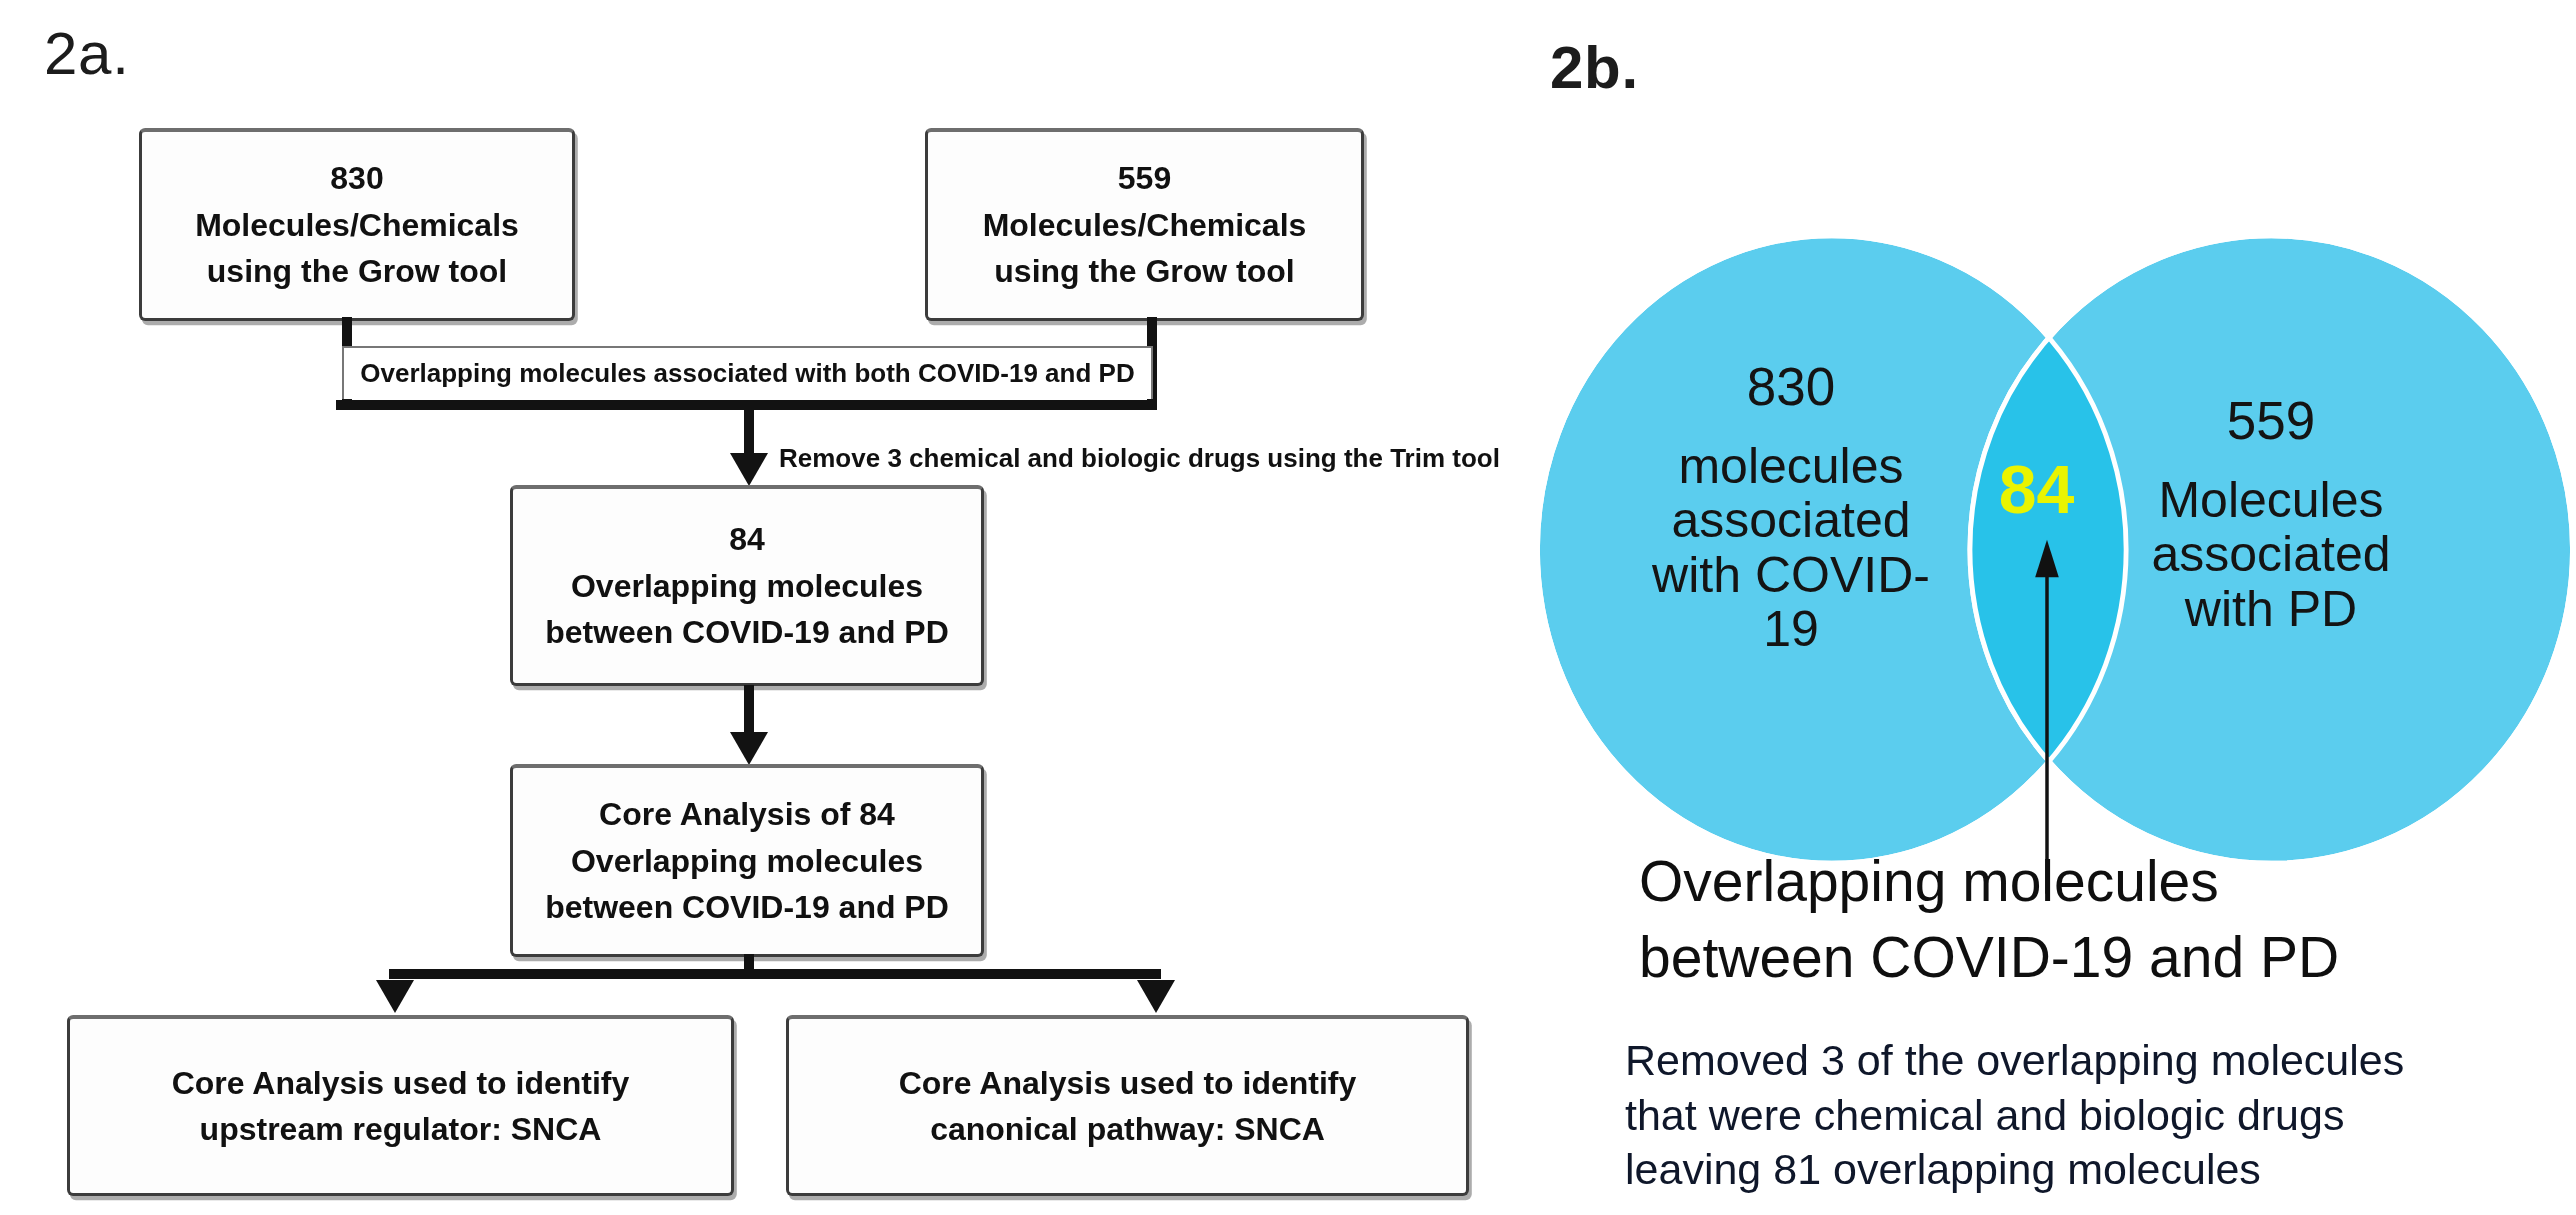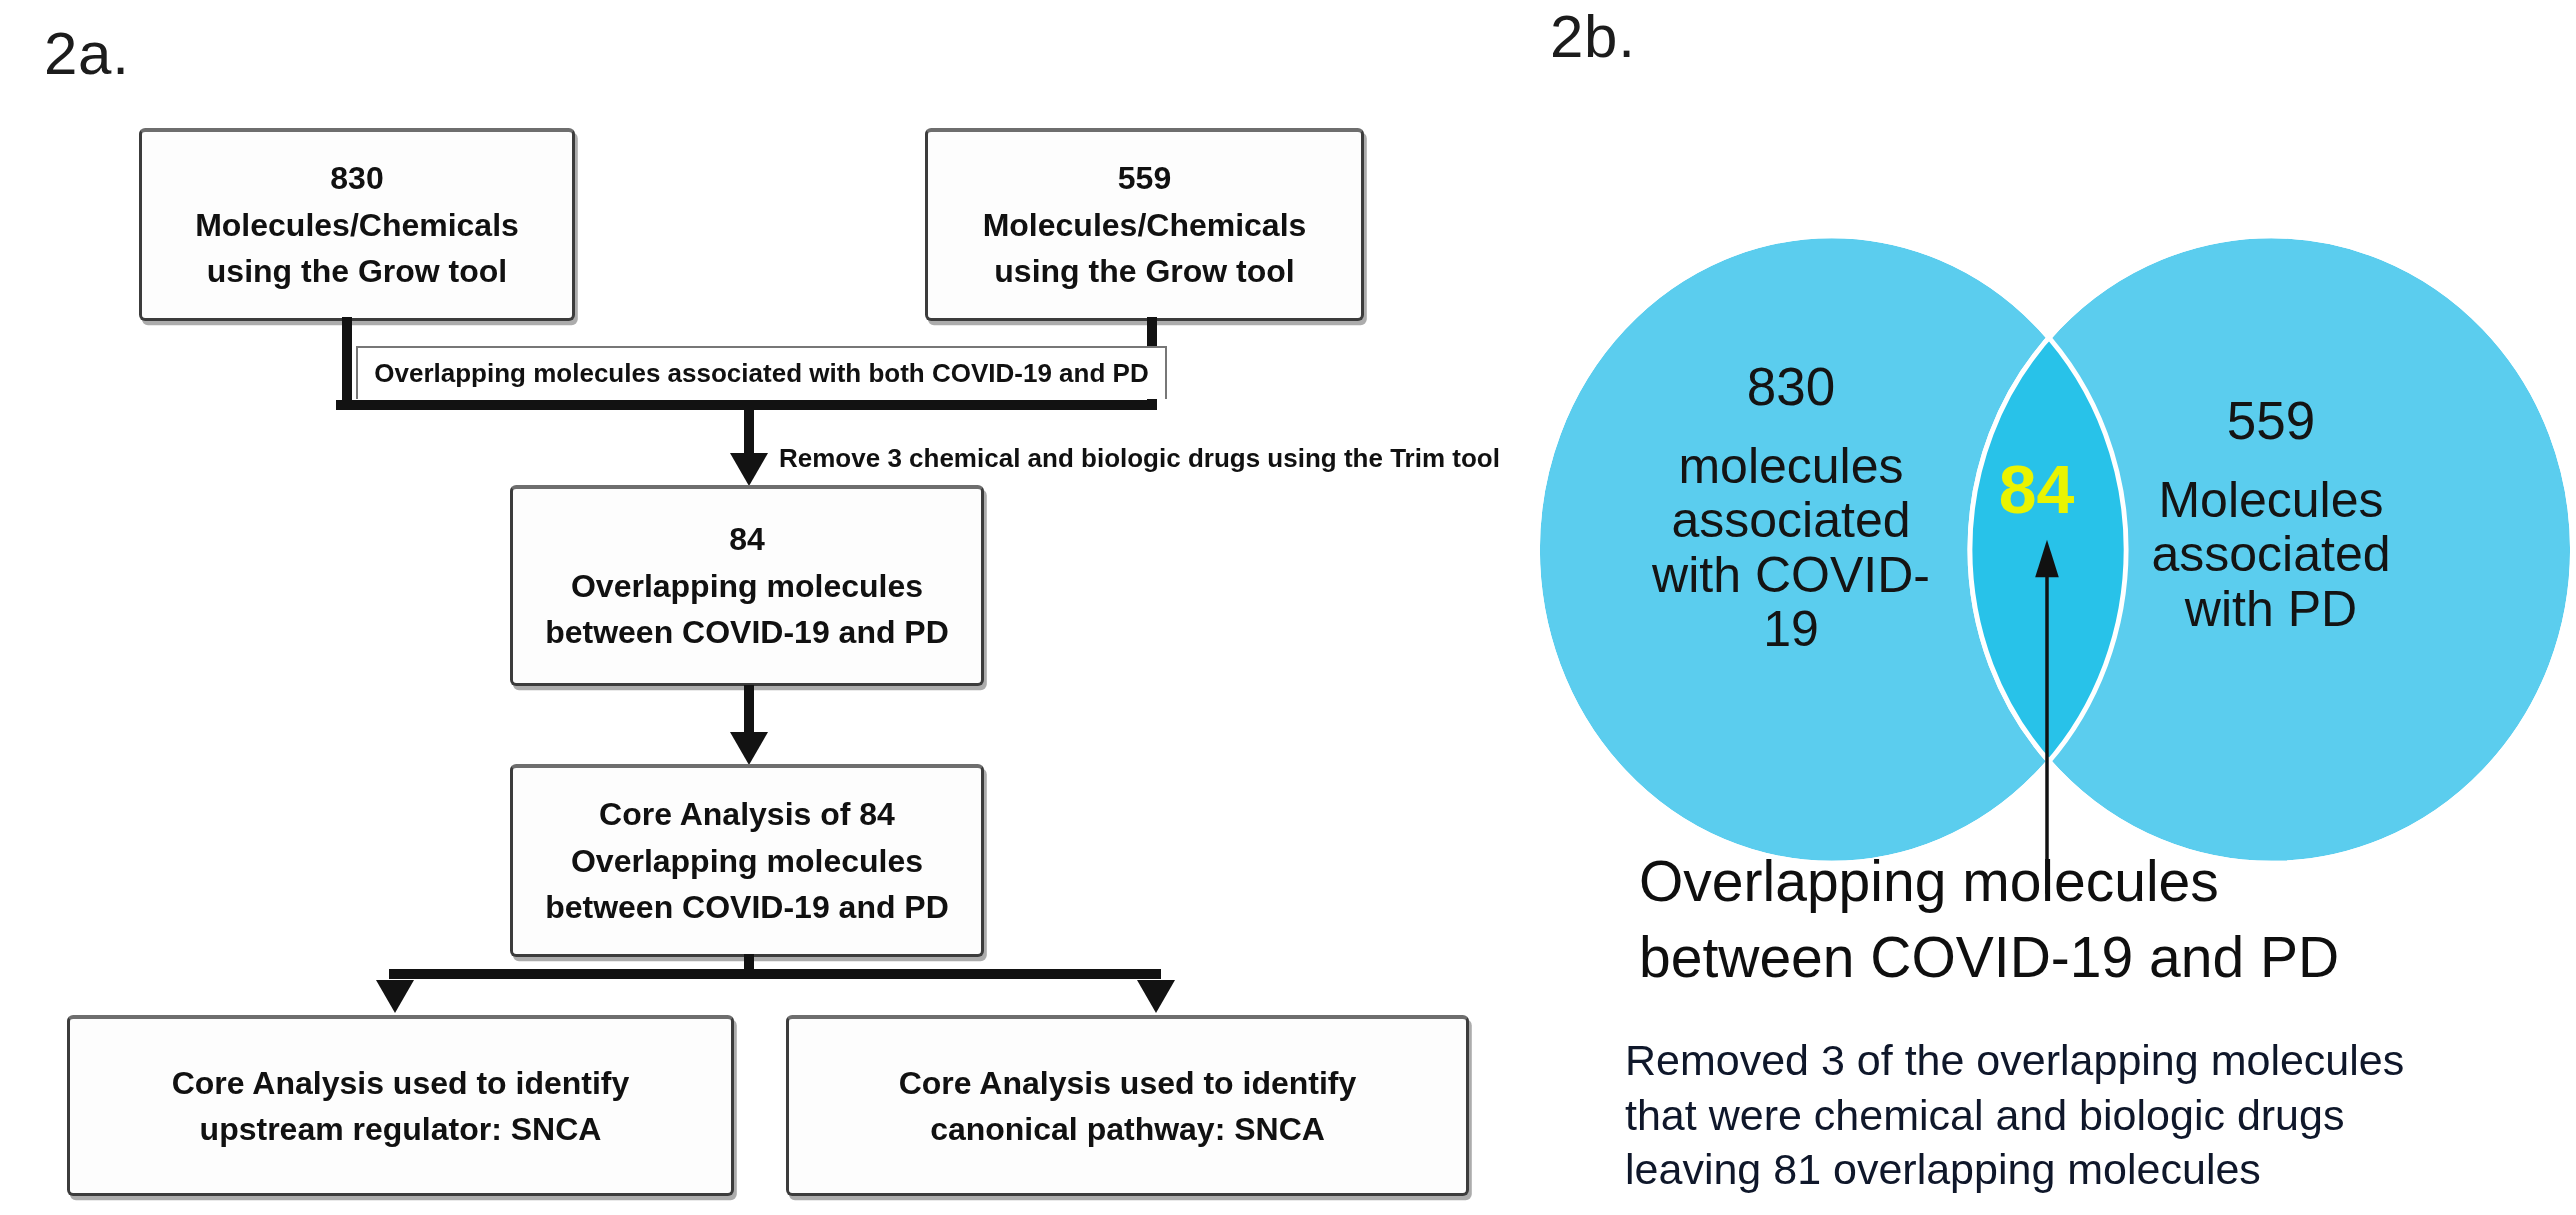--- a/index.html
+++ b/index.html
@@ -104,21 +104,21 @@
 
 <div class="abs fbox" style="left:925px;top:128px;width:439px;height:193px;">
   <span class="ln">559</span>
   <span class="ln">Molecules/Chemicals</span>
   <span class="ln">using the Grow tool</span>
 </div>
 
 <div class="abs thickline" style="left:342px;top:317px;width:10.4px;height:93px;"></div>
 <div class="abs thickline" style="left:1147px;top:317px;width:10.4px;height:93px;"></div>
 
-<div class="abs flowbar" style="left:356px;top:346px;width:811px;height:53px;">
+<div class="abs flowbar" style="left:342px;top:346px;width:811px;height:53px;">
   <span>Overlapping molecules associated with both COVID-19 and PD</span>
 </div>
 <div class="abs thickline" style="left:336px;top:400px;width:821px;height:10.4px;"></div>
 
 <div class="abs thickline" style="left:744px;top:410px;width:10.4px;height:45px;"></div>
 <div class="abs arrowhead-down" style="left:730px;top:453px;"></div>
 <div class="abs flow-note" style="left:779px;top:415px;margin-top:28px;">Remove 3 chemical and biologic drugs using the Trim tool</div>
 
 <div class="abs fbox" style="left:510px;top:485px;width:474px;height:201px;">
   <span class="ln">84</span>
@@ -143,21 +143,21 @@
 <div class="abs fbox" style="left:67px;top:1015px;width:667px;height:181px;">
   <span class="ln">Core Analysis used to identify</span>
   <span class="ln">upstream regulator: SNCA</span>
 </div>
 
 <div class="abs fbox" style="left:786px;top:1015px;width:683px;height:181px;">
   <span class="ln">Core Analysis used to identify</span>
   <span class="ln">canonical pathway: SNCA</span>
 </div>
 
-<div class="abs panel-label" style="left:1550px;top:2px;">2b.</div>
+<div class="abs panel-label" style="left:1550px;top:33px;font-weight:bold;">2b.</div>
 
 <svg class="abs" style="left:1493px;top:208px;" width="1083" height="715" viewBox="0 0 1560 1030">
   <defs>
     <clipPath id="clipLeftCircle">
         <ellipse cx="488" cy="492" rx="424" ry="452"></ellipse>
       </clipPath>
   </defs>
 
   <ellipse cx="488" cy="492" rx="424" ry="452" stroke="#ffffff" stroke-width="7" fill="#5bcdee"></ellipse>
   <ellipse cx="1121" cy="492" rx="434" ry="452" stroke="#ffffff" stroke-width="7" fill="#5bcdee"></ellipse>

